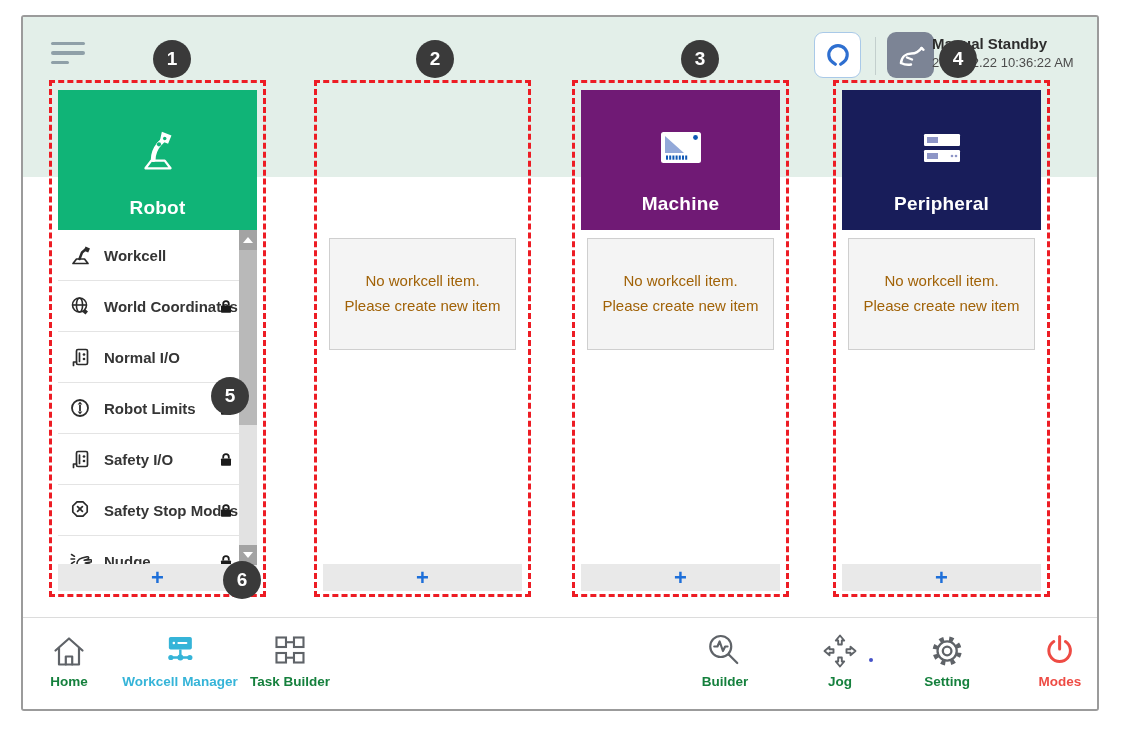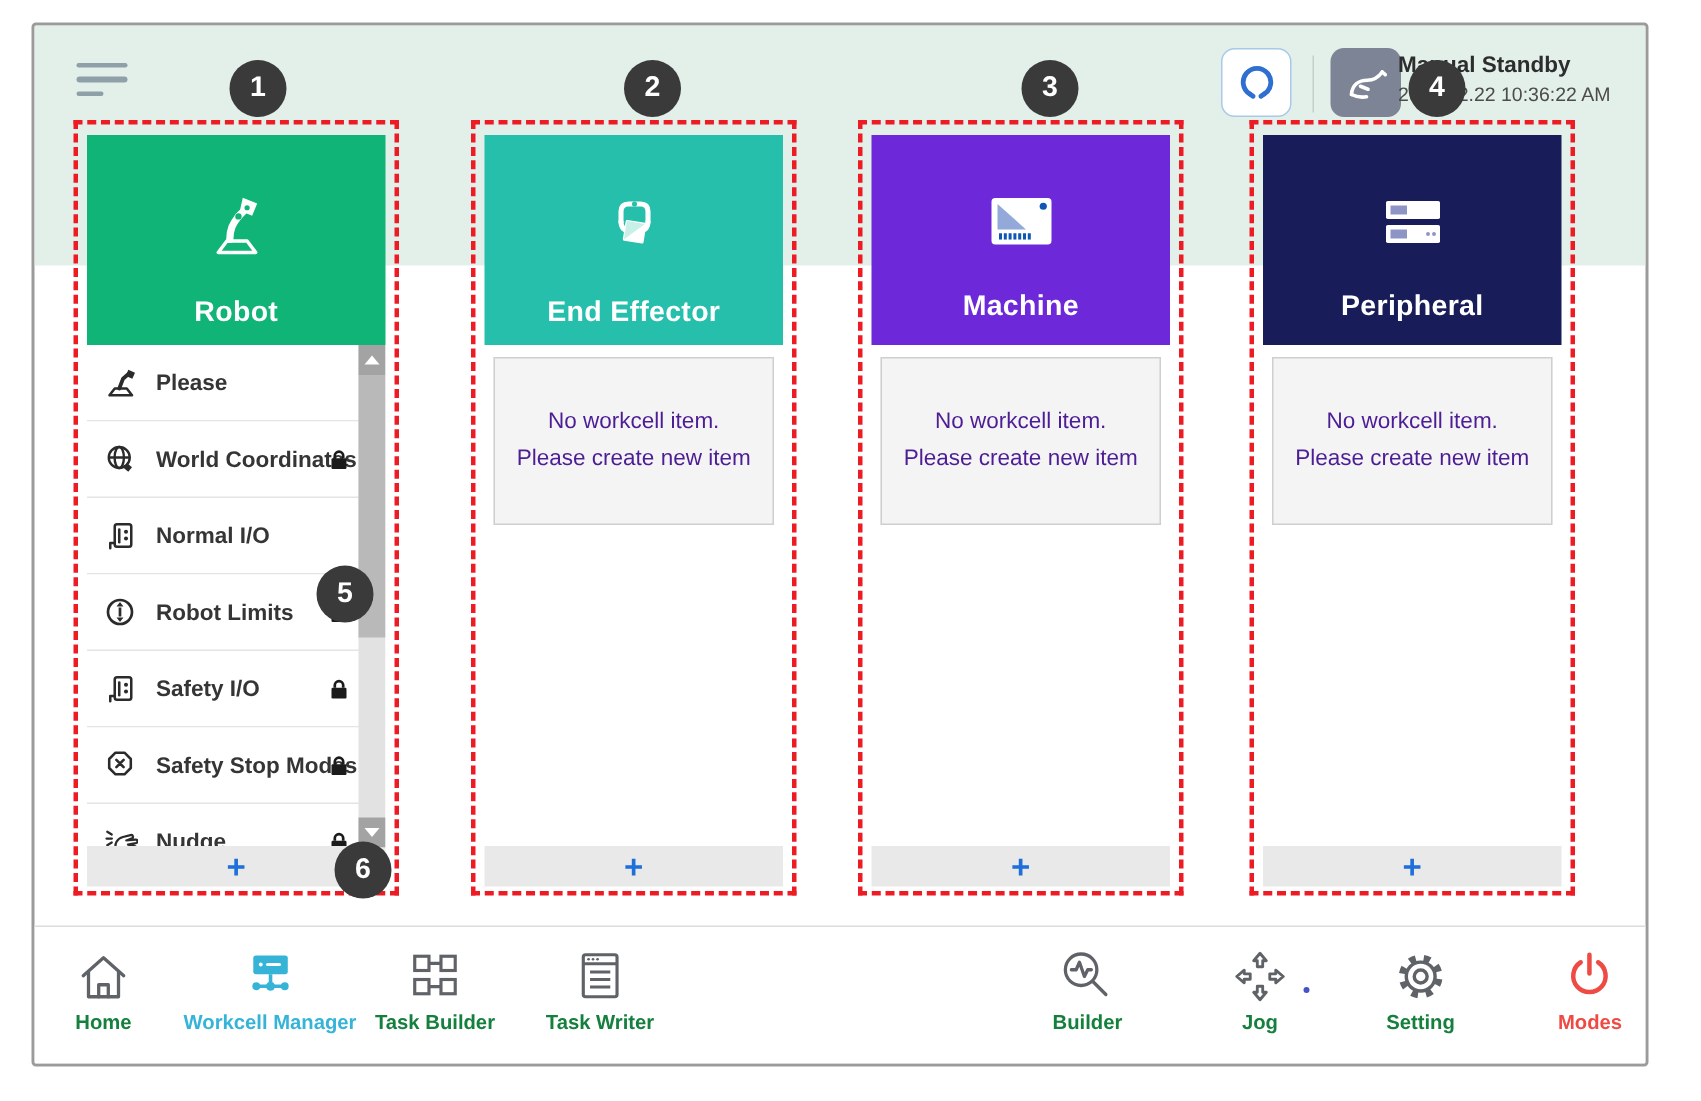--- a/index.html
+++ b/index.html
@@ -22,36 +22,36 @@
   
   .marker{position:absolute;width:38px;height:38px;border-radius:50%;background:#3a3a3a;color:#fff;display:flex;align-items:center;justify-content:center;font-size:19px;font-weight:700;z-index:40;}
   .m1{left:130px;top:23px;} .m2{left:393px;top:23px;} .m3{left:658px;top:23px;}
   .m4{left:916px;top:23px;} .m5{left:188px;top:360px;} .m6{left:200px;top:544px;}
 
   
   .col{position:absolute;top:63px;height:517px;width:217px;border:3px dashed #ed1c24;box-sizing:border-box;z-index:10;}
   .c1{left:26px;} .c2{left:291px;} .c3{left:549px;} .c4{left:810px;}
   .col-head{position:absolute;left:6px;right:6px;top:7px;height:140px;display:flex;flex-direction:column;align-items:center;box-sizing:border-box;padding-top:37px;cursor:pointer;}
   .col-head .ttl{color:#fff;font-size:19px;font-weight:700;margin-top:18px;letter-spacing:.2px;}
-  .hd-robot{background:#10b477;} .hd-ee{background:#25bfab;} .hd-mc{background:#6d28d9;} .hd-ph{background:#181d5a;}
+  .hd-robot{background:#10b477;} .hd-ee{background:#25bfab;} .hd-mc{background:#701a75;} .hd-ph{background:#181d5a;}
 
   .list{position:absolute;left:6px;right:6px;top:147px;height:335px;overflow:hidden;background:#fff;}
   .row{height:51px;border-bottom:1px solid #e4e4e4;display:flex;align-items:center;padding:0 26px 0 10px;background:#fff;position:relative;box-sizing:border-box;cursor:pointer;}
   .row .li-icon{width:25px;height:24px;margin-right:11px;flex:none;display:flex;align-items:center;justify-content:center;}
   .row .li-label{font-size:15px;font-weight:700;color:#353535;white-space:nowrap;}
   .row .lock{position:absolute;right:24px;top:50%;transform:translateY(-50%);width:14px;height:15px;}
 
   .scrollbar{position:absolute;right:0;top:0;bottom:0;width:18px;background:#e2e2e2;z-index:5;}
   .sb-btn{position:absolute;left:0;width:18px;height:20px;background:#a3a3a3;display:flex;align-items:center;justify-content:center;}
   .sb-up{top:0;} .sb-down{bottom:0;}
   .sb-up::after{content:"";border-left:5px solid transparent;border-right:5px solid transparent;border-bottom:6px solid #fff;}
   .sb-down::after{content:"";border-left:5px solid transparent;border-right:5px solid transparent;border-top:6px solid #fff;}
   .sb-thumb{position:absolute;left:0;top:20px;width:18px;height:175px;background:#b9b9b9;}
 
-  .empty-box{position:absolute;left:12px;right:12px;top:155px;height:112px;background:#f4f4f4;border:1px solid #cfcfcf;display:flex;flex-direction:column;align-items:center;justify-content:center;color:#4c1d95;font-size:15px;line-height:1.65;box-sizing:border-box;}
+  .empty-box{position:absolute;left:12px;right:12px;top:155px;height:112px;background:#f4f4f4;border:1px solid #cfcfcf;display:flex;flex-direction:column;align-items:center;justify-content:center;color:#a16207;font-size:15px;line-height:1.65;box-sizing:border-box;}
   .addbar{position:absolute;left:6px;right:6px;bottom:3px;height:27px;background:#e9e9e9;display:flex;align-items:center;justify-content:center;cursor:pointer;}
   .addbar span{color:#1e6fd9;font-size:22px;font-weight:700;line-height:20px;}
 
   
   .bottom-nav{position:absolute;left:0;right:0;bottom:0;height:91px;background:#fff;border-top:1px solid #dcdcdc;z-index:20;}
   .nav-item{position:absolute;top:13px;transform:translateX(-50%);display:flex;flex-direction:column;align-items:center;cursor:pointer;white-space:nowrap;}
   .nav-icon{width:40px;height:40px;display:flex;align-items:center;justify-content:center;}
   .nav-label{margin-top:3px;font-size:13.5px;font-weight:700;color:#15803d;}
   .nav-active .nav-label{color:#35b4d8;}
   .nav-power .nav-label{color:#ee4b44;}
@@ -127,21 +127,21 @@
       <div class="row">
         <span class="li-icon">
           <svg width="23" height="22" viewBox="0 0 23 22">
             <g fill="none" stroke="#2b2b2b" stroke-linejoin="round" stroke-linecap="round">
               <path d="M4 19.5 h15 l-3.5 -4.5 h-8 z" stroke-width="1.7"></path>
               <path d="M10.5 15 L13 8.5 L17 5" stroke-width="2.5"></path>
             </g>
             <path d="M16.5 2.5 l4.5 2 -1.8 4 -4.2 -1.8 z" fill="#2b2b2b"></path>
           </svg>
         </span>
-        <span class="li-label">Please</span>
+        <span class="li-label">Workcell</span>
       </div>
 
       <div class="row">
         <span class="li-icon">
           <svg width="23" height="22" viewBox="0 0 23 22">
             <g fill="none" stroke="#2b2b2b" stroke-width="1.6">
               <circle cx="10.5" cy="10" r="7"></circle>
               <ellipse cx="10.5" cy="10" rx="3.1" ry="7"></ellipse>
               <path d="M3.8 10 h13.4"></path>
             </g>
@@ -255,37 +255,20 @@
         <div class="sb-btn sb-down"></div>
       </div>
     </div>
 
     <div class="addbar">
       <span>+</span>
     </div>
   </section>
 
   <section class="col c2">
-    <header class="col-head hd-ee">
-      <span>
-        <svg width="48" height="48" viewBox="0 0 48 48">
-          <g fill="none" stroke="#fff" stroke-width="3.4" stroke-linecap="round">
-            <path d="M15 21 v-7 q0 -5 5 -5 h8 q5 0 5 5 v7"></path>
-            <path d="M15 21 q0 5 5 6"></path>
-            <path d="M33 21 q0 5 -5 6"></path>
-          </g>
-          <circle cx="24" cy="9" r="1.7" fill="#25bfab"></circle>
-          <g transform="rotate(9 24 28)">
-            <rect x="17" y="20.5" width="14" height="14" rx="1" fill="#fff"></rect>
-            <path d="M17.8 21.3 L30 21.3 L17.8 33.5 Z" fill="#c9efe9"></path>
-          </g>
-        </svg>
-      </span>
-      <span class="ttl">End Effector</span>
-    </header>
     <div class="empty-box">
       <div>No workcell item.</div>
       <div>Please create new item</div>
     </div>
     <div class="addbar">
       <span>+</span>
     </div>
   </section>
 
   <section class="col c3">
@@ -378,39 +361,20 @@
             <path d="M16 11.2 H24"></path>
             <rect x="6.5" y="22" width="9.5" height="9.5"></rect>
             <rect x="24" y="22" width="9.5" height="9.5"></rect>
             <path d="M16 26.7 H24"></path>
           </g>
         </svg>
       </span>
       <span class="nav-label">Task Builder</span>
     </div>
 
-    <div class="nav-item n-tw">
-      <span class="nav-icon">
-        <svg width="40" height="40" viewBox="0 0 40 40">
-          <g fill="none" stroke="#5f6368" stroke-width="2.1">
-            <rect x="9" y="5.5" width="22.5" height="28" rx="1.5"></rect>
-            <path d="M9 11.5 H31.5"></path>
-            <path d="M13.5 17 H27"></path>
-              <path d="M13.5 22 H27"></path>
-              <path d="M13.5 27 H27"></path>
-          </g>
-          <g fill="#5f6368">
-            <circle cx="12.5" cy="8.5" r="0.9"></circle>
-              <circle cx="15.5" cy="8.5" r="0.9"></circle>
-              <circle cx="18.5" cy="8.5" r="0.9"></circle>
-          </g>
-        </svg>
-      </span>
-      <span class="nav-label">Task Writer</span>
-    </div>
 
     <div class="nav-item n-st">
       <span class="nav-icon">
         <svg width="40" height="40" viewBox="0 0 40 40">
           <g fill="none" stroke="#5f6368" stroke-width="2.2" stroke-linecap="round" stroke-linejoin="round">
             <circle cx="16" cy="15.5" r="10.5"></circle>
             <path d="M9.5 15.5 h3.2 l2.2 -5 3.3 9.5 2.2 -4.5 h2.4"></path>
             <path d="M24 23.5 L32.5 32"></path>
           </g>
         </svg>

